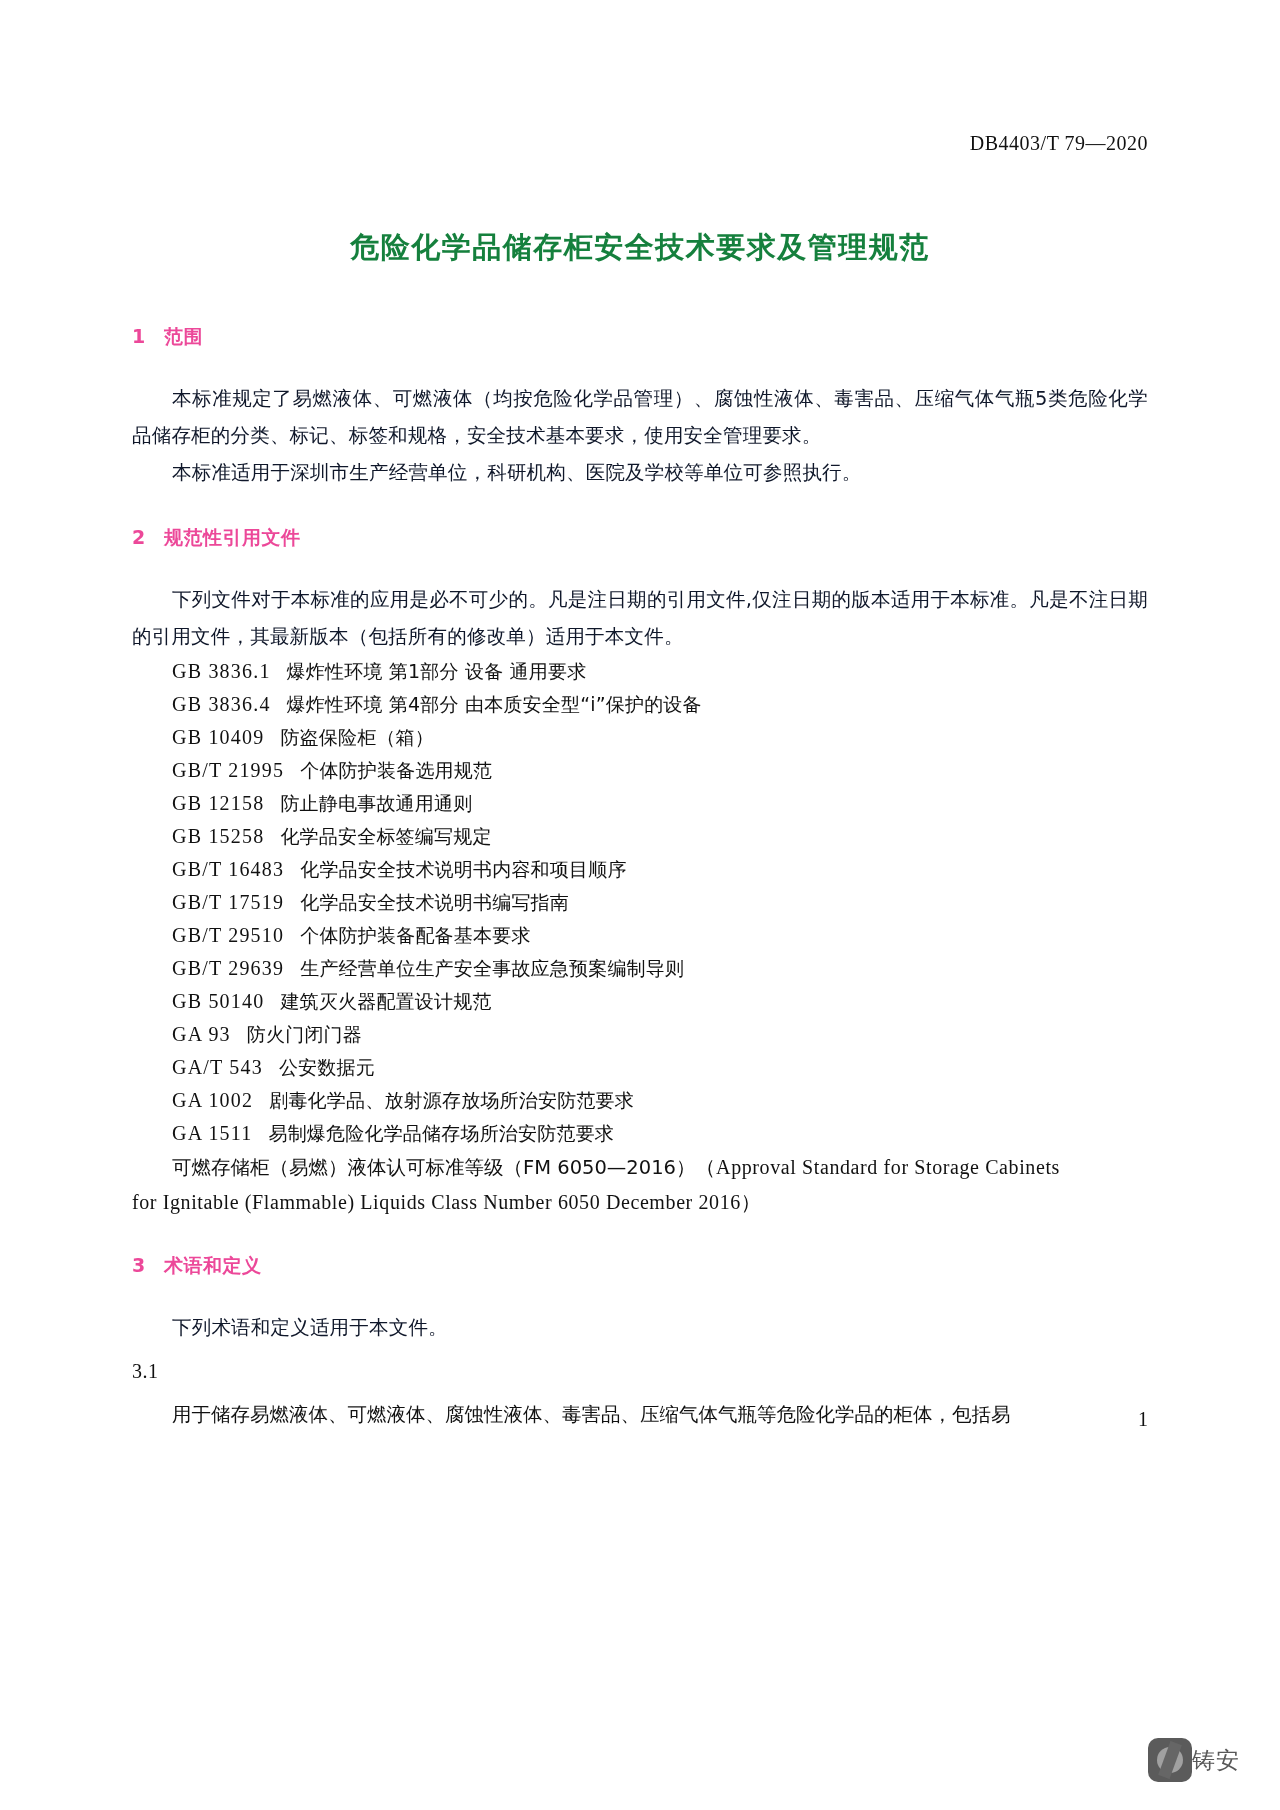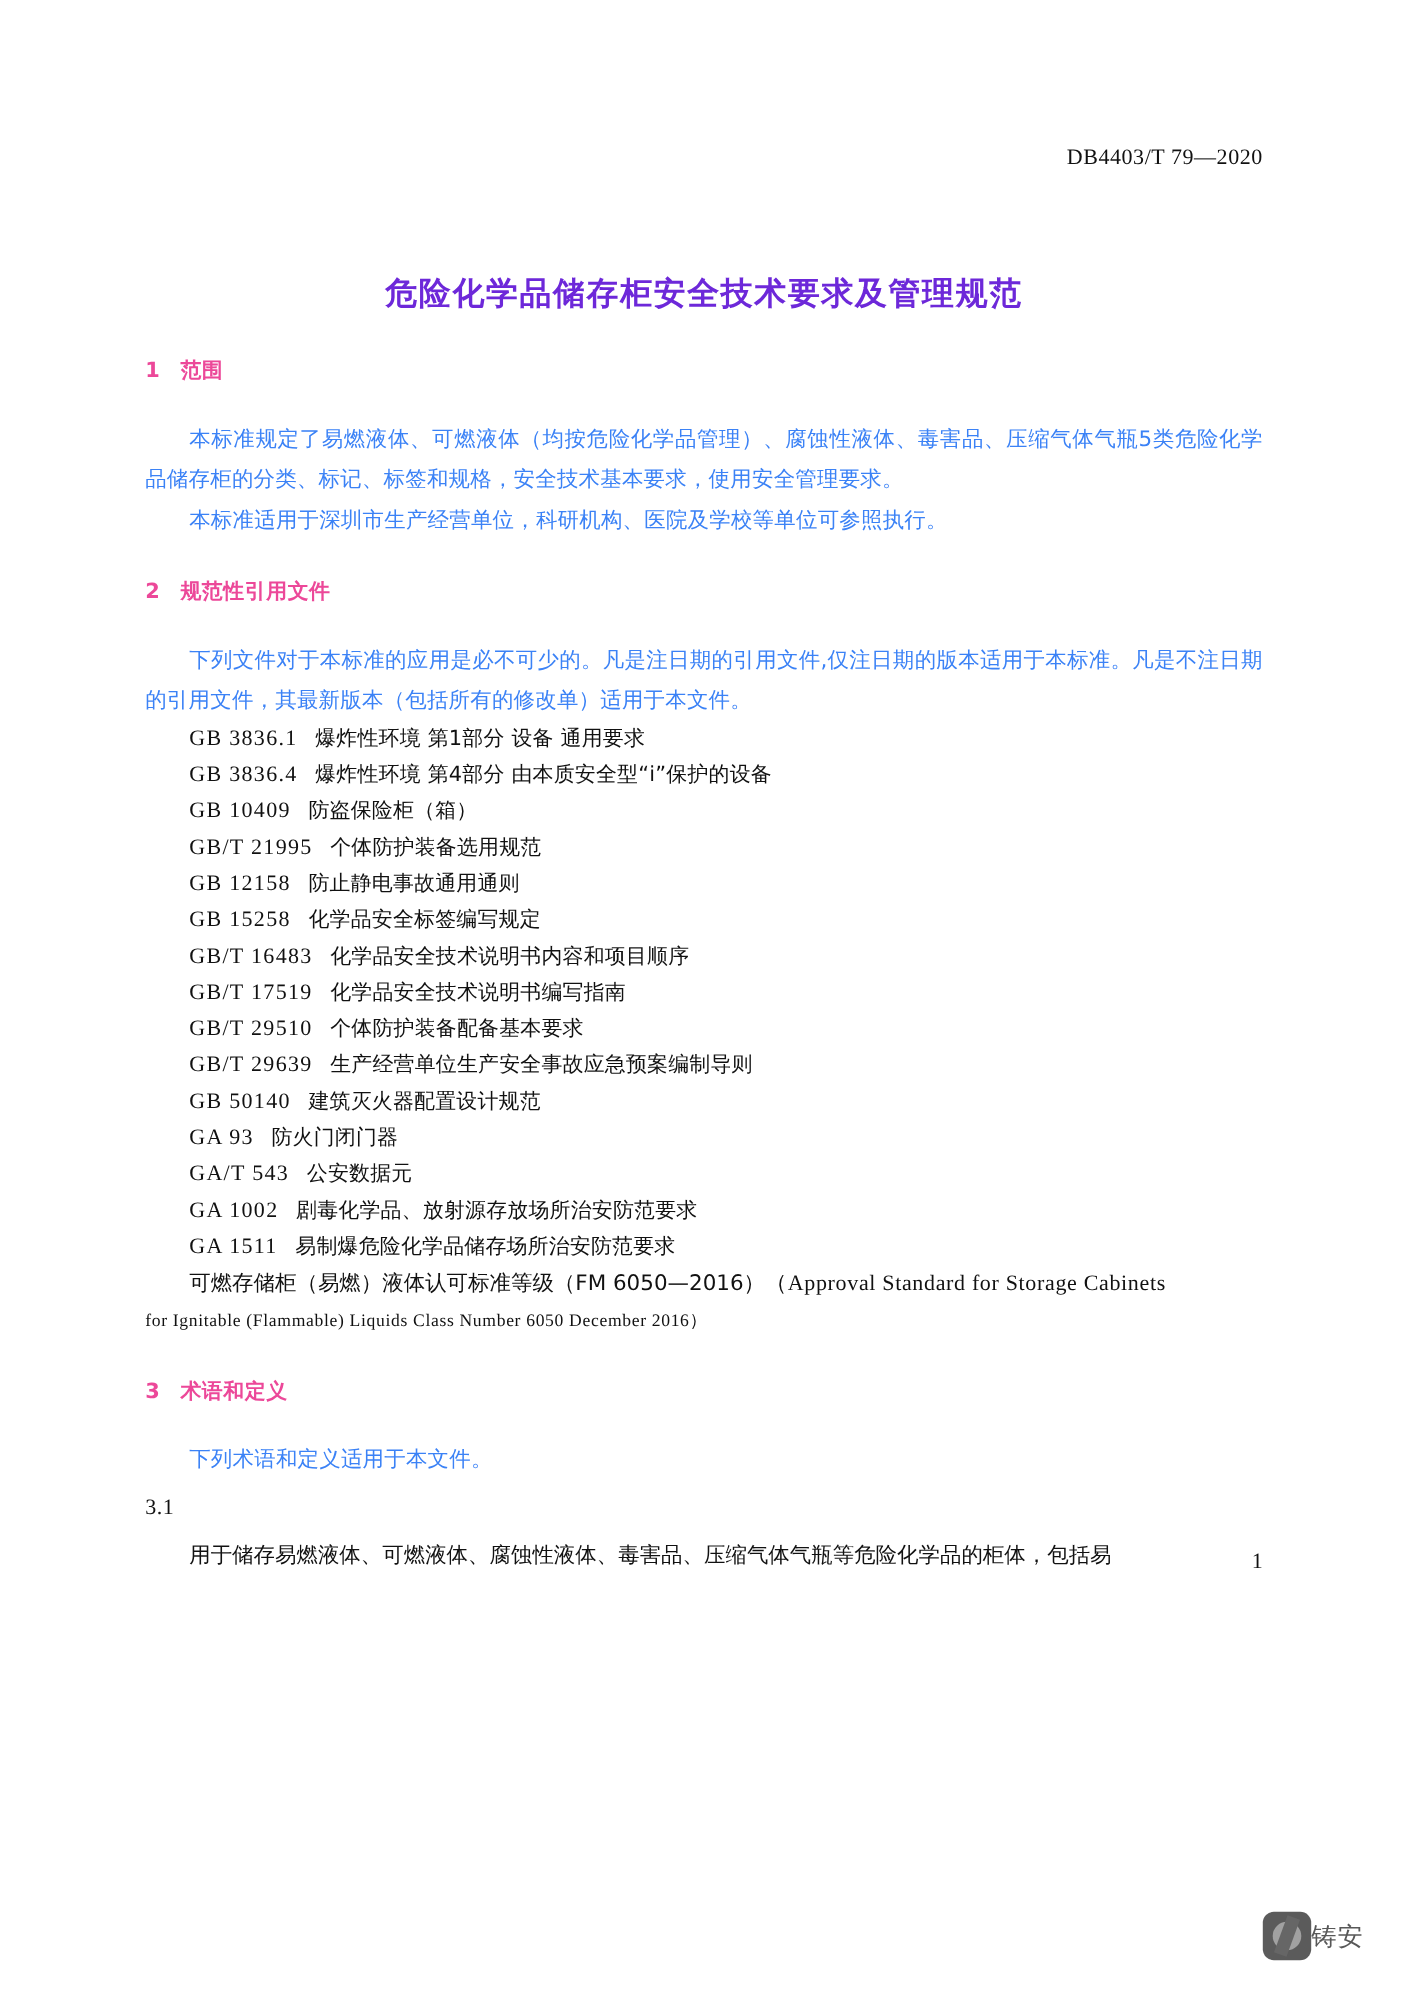--- a/index.html
+++ b/index.html
@@ -29,27 +29,27 @@
     font-family: "Liberation Serif", serif;
     font-size: 20px;
     letter-spacing: 0.5px;
     color: #111;
     white-space: nowrap;
   }
   .doc-title {
     position: absolute;
     left: 0;
     right: 0;
-    top: 247px;
+    top: 228px;
     text-align: center;
     font-family: "DejaVu Sans", sans-serif;
     font-weight: bold;
     font-size: 29px;
     letter-spacing: 1.5px;
-    color: #6d28d9;
+    color: #15803d;
   }
   .content {
     position: absolute;
     left: 132px;
     top: 324px;
     width: 1016px;
   }
   .sec-head {
     font-family: "DejaVu Sans", sans-serif;
     font-weight: bold;
@@ -59,21 +59,21 @@
     margin: 0 0 4px 0;
   }
   .sec-head .num {
     display: inline-block;
     min-width: 32px;
   }
   .para {
     font-family: "DejaVu Sans", sans-serif;
     font-size: 19.5px;
     line-height: 37px;
-    color: #3b82f6;
+    color: #0f172a;
     text-align: justify;
     margin: 0;
     letter-spacing: 0.2px;
   }
   .indent {
     text-indent: 40px;
   }
   .gap-s { height: 14px; }
   .gap-m { height: 26px; }
   .gap-l { height: 34px; }
@@ -110,21 +110,21 @@
     color: #111;
     text-align: justify;
   }
   .ref-long .en {
     font-family: "Liberation Serif", serif;
     font-size: 20px;
     letter-spacing: 0.6px;
   }
   .ref-long-2 {
     font-family: "Liberation Serif", serif;
-    font-size: 16px;
+    font-size: 20px;
     line-height: 34px;
     color: #111;
     letter-spacing: 0.6px;
   }
   .term-num {
     font-family: "Liberation Serif", serif;
     font-size: 20px;
     color: #111;
     letter-spacing: 0.5px;
   }

